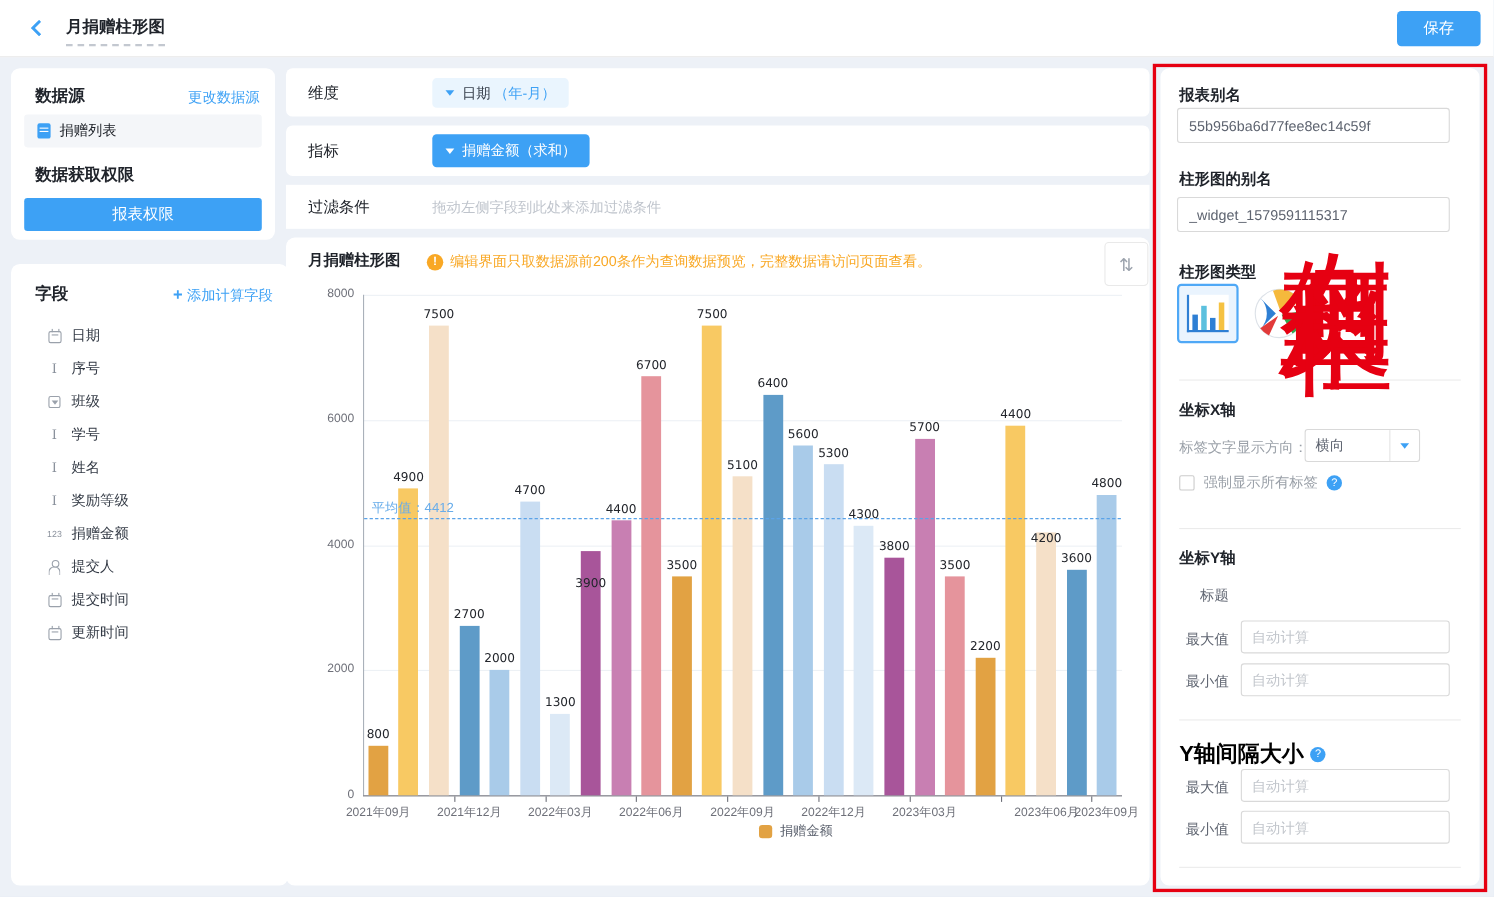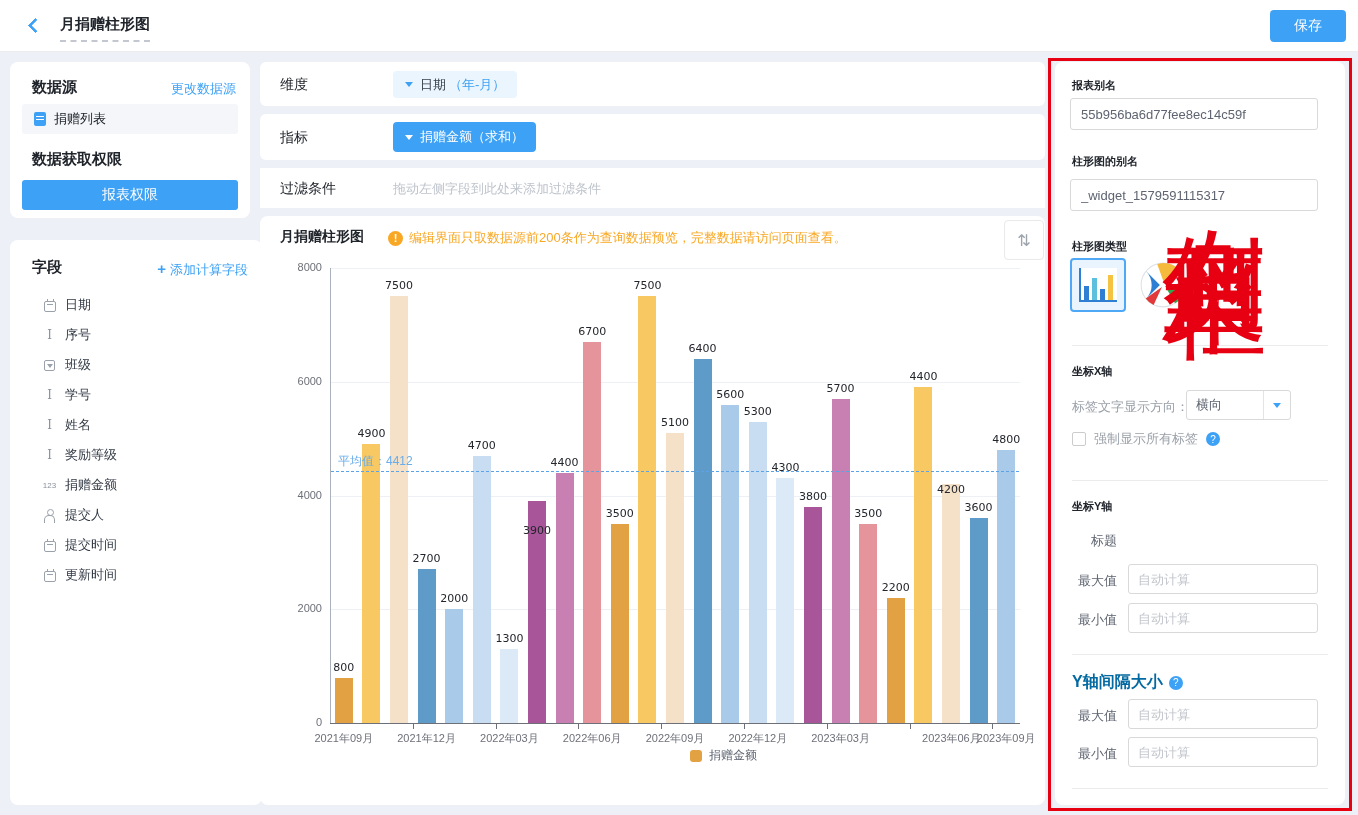--- a/index.html
+++ b/index.html
@@ -62,21 +62,21 @@
   .xlab { position:absolute; font-size:11px; color:#6e7079; transform:translateX(-50%); white-space:nowrap; }
   .bar { position:absolute; border-radius:0; }
   .bar-val { position:absolute; font-size:11px; color:#23262c; transform:translateX(-50%); white-space:nowrap; font-family:"DejaVu Sans",sans-serif; }
   .avg-line { position:absolute; border-top:1px dashed #5ba3e8; }
   .avg-label { position:absolute; font-size:12px; color:#69adea; white-space:nowrap; }
   .legend { position:absolute; display:flex; align-items:center; gap:7px; cursor:pointer; }
   .legend-sw { width:12px; height:12px; border-radius:3px; }
   .legend-tx { font-size:12px; color:#5e6470; }
 
   
-  .rp-h { position:absolute; left:17px; font-size:11px; font-weight:bold; color:#20242b; }
+  .rp-h { position:absolute; left:17px; font-size:14px; font-weight:bold; color:#20242b; }
   .rp-input { position:absolute; left:15px; width:248px; height:32px; border:1px solid #d9d9d9; border-radius:3px; font-size:13px; color:#5e6470; padding:0 10px; outline:none; background:#fff; font-family:"Liberation Sans","DejaVu Sans",sans-serif; }
   .rp-input::placeholder { color:#c2c6cc; }
   .rp-divider { position:absolute; left:17px; width:256px; height:1px; background:#ebebeb; }
   .type-box { position:absolute; width:56px; height:54px; border-radius:4px; display:flex; align-items:center; justify-content:center; cursor:pointer; }
   .type-box.sel { border:2px solid #4fa8f6; background:#eaf4fe; }
   .mini-chart { width:38px; height:34px; border-left:2px solid #2e7fd4; border-bottom:2px solid #2e7fd4; background:#fff; display:flex; align-items:flex-end; gap:3px; padding:0 3px; }
   .mini-bar { width:5px; }
   .gray-lab { font-size:13px; color:#9aa0a8; }
   .select-box { position:absolute; display:flex; border:1px solid #d9d9d9; border-radius:3px; height:30px; background:#fff; cursor:pointer; }
   .select-val { width:76px; display:flex; align-items:center; padding-left:9px; font-size:13px; color:#5e6470; }
@@ -345,21 +345,21 @@
     <div class="rp-h" style="top:437px;">坐标Y轴</div>
     <div class="frm-label" style="top:470px;">标题</div>
     <div class="frm-label" style="top:510px;">最大值</div>
     <input class="frm-input" style="top: 502px;" placeholder="自动计算">
     <div class="frm-label" style="top:549px;">最小值</div>
     <input class="frm-input" style="top: 541px;" placeholder="自动计算">
 
     <div class="rp-divider" style="top:592px;"></div>
 
     <div class="abs" style="left:17px;top:610px;display:flex;align-items:center;gap:6px;">
-      <span style="font-size:16px;font-weight:bold;color:#0369a1;">Y轴间隔大小</span>
+      <span style="font-size:20px;font-weight:bold;color:#000000;">Y轴间隔大小</span>
       <span class="help-ic">?</span>
     </div>
     <div class="frm-label" style="top:645px;">最大值</div>
     <input class="frm-input" style="top: 637px;" placeholder="自动计算">
     <div class="frm-label" style="top:683px;">最小值</div>
     <input class="frm-input" style="top: 675px;" placeholder="自动计算">
 
     <div class="rp-divider" style="top:726px;"></div>
   </div>
 

